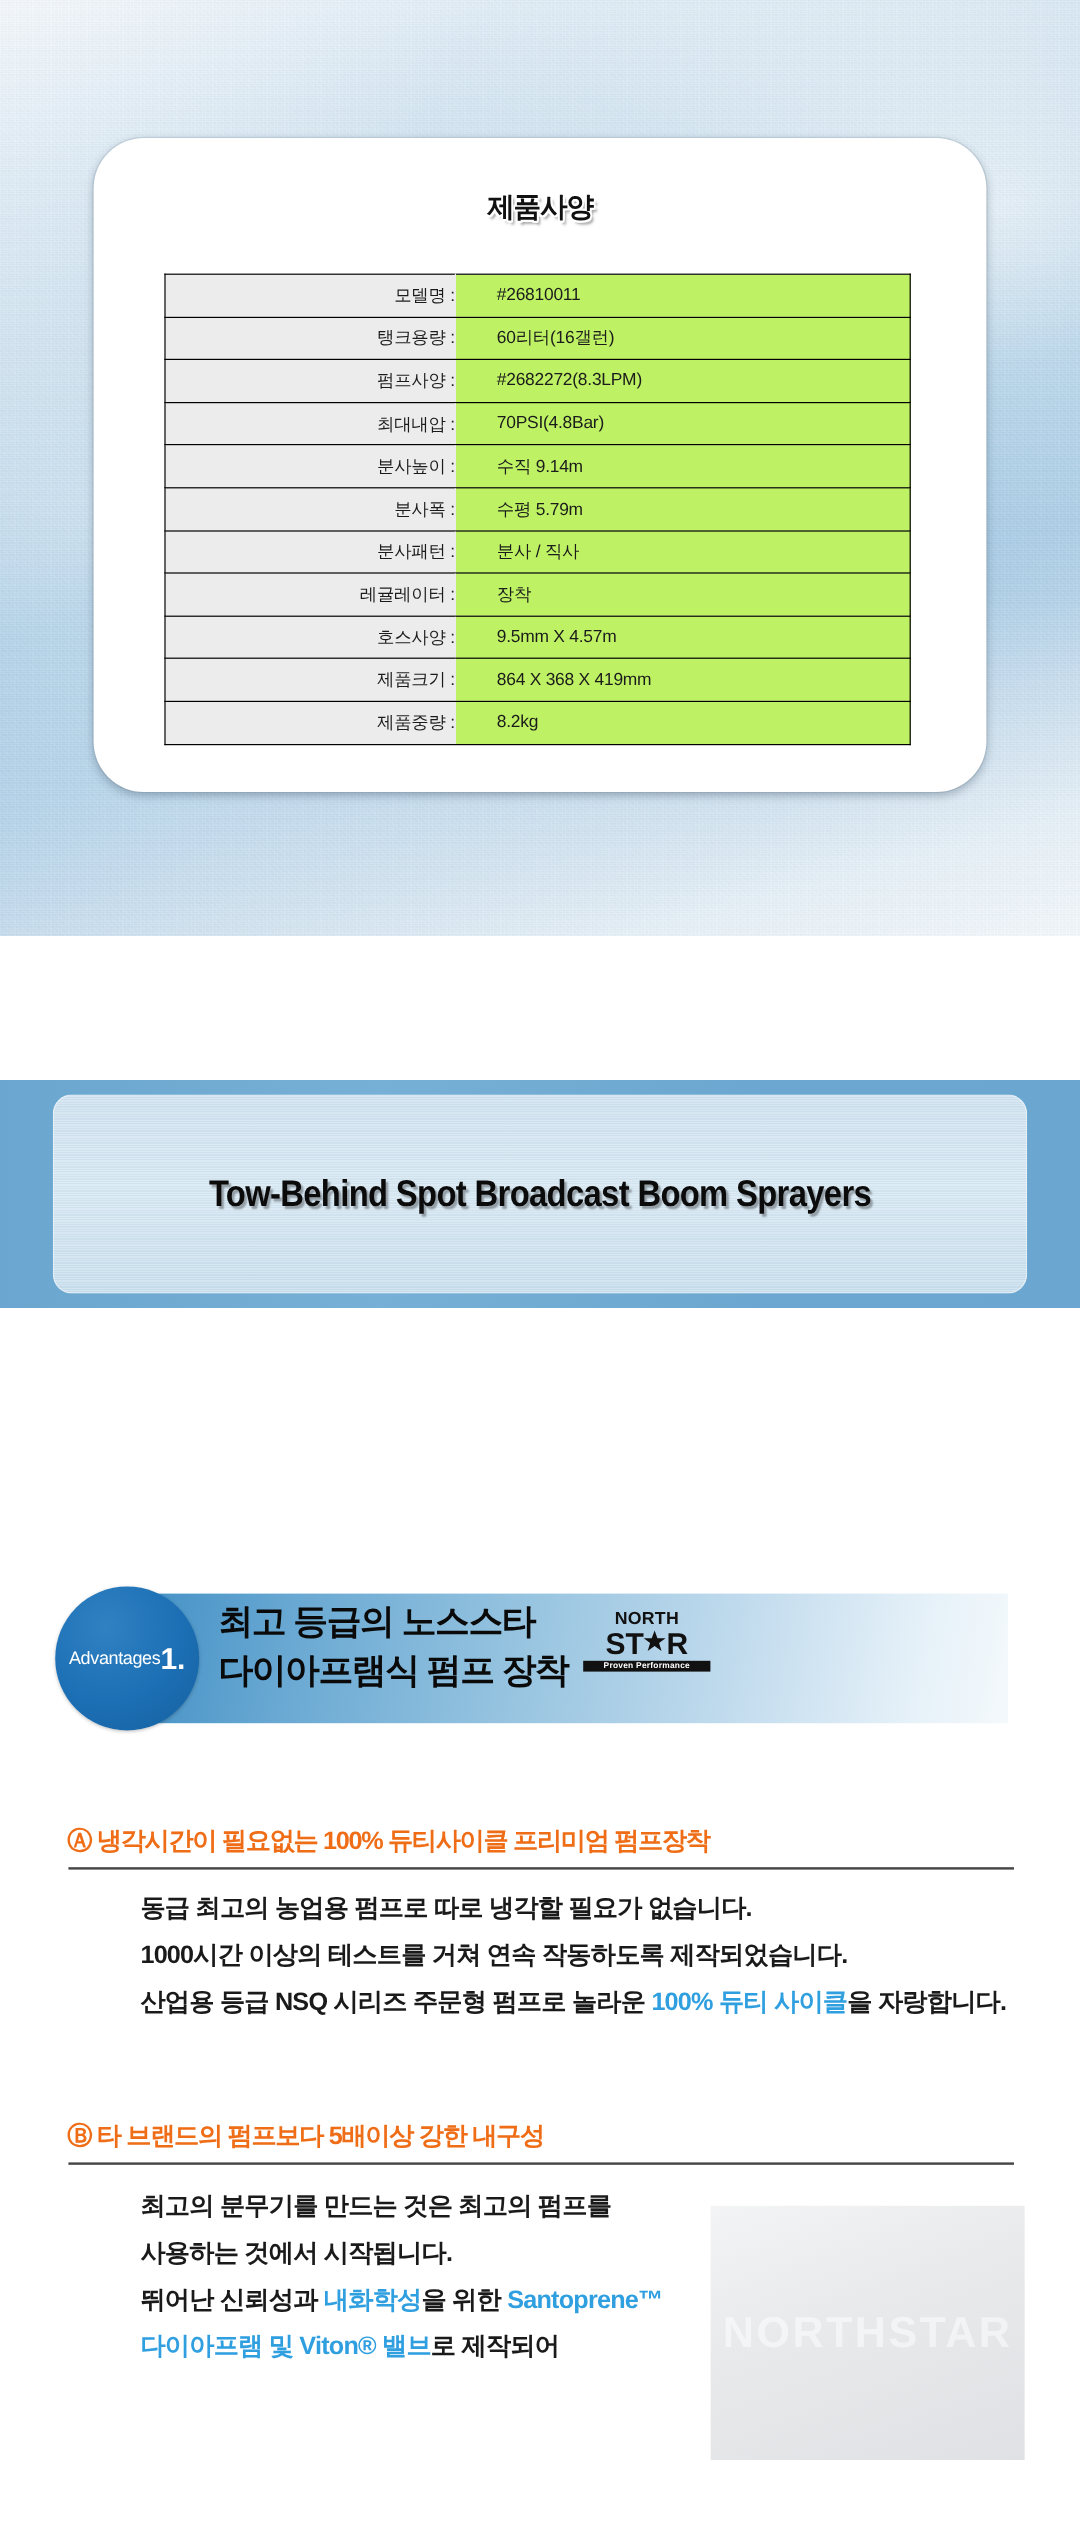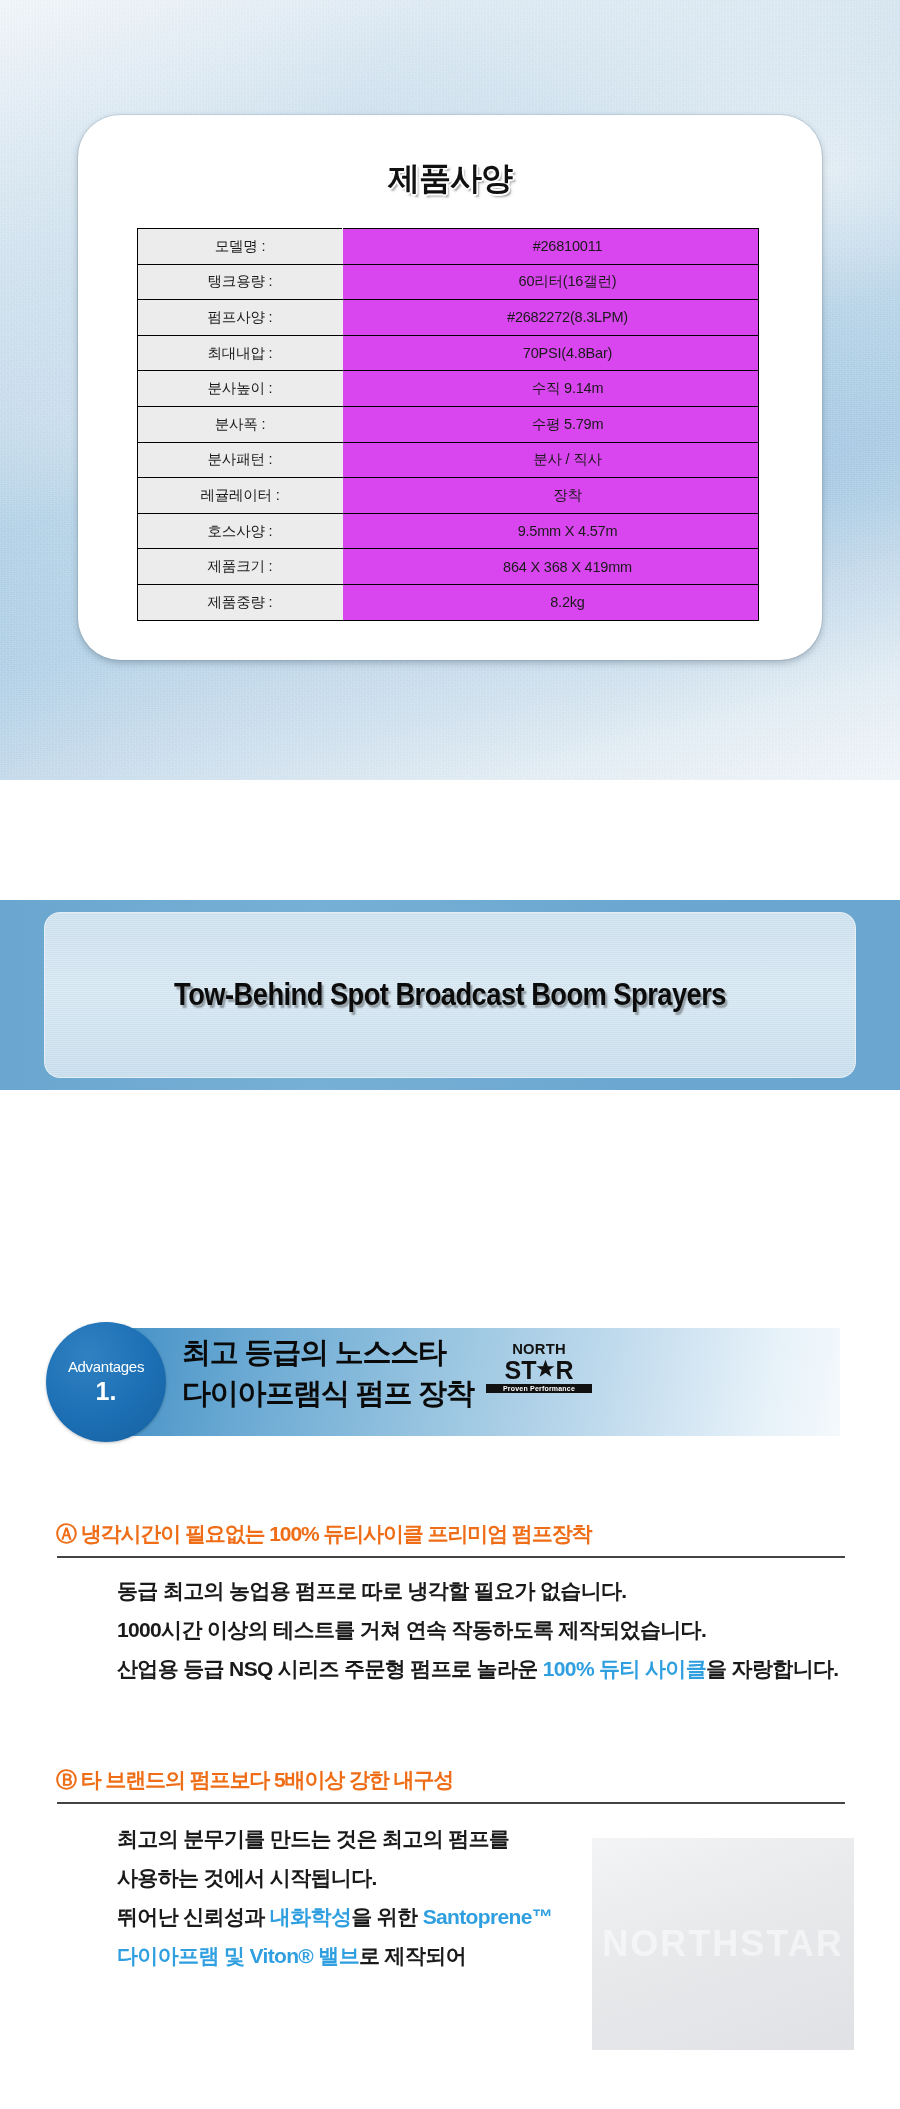--- a/index.html
+++ b/index.html
@@ -51,21 +51,21 @@
     width: 744px; height: 545px;
     background: #ffffff;
     border-radius: 42px;
     box-shadow: 0 3px 7px rgba(40,60,80,0.30), 0 0 0 1px rgba(160,180,195,0.35);
   }
   .spec-title {
     position: absolute;
     left: 0; top: 42px;
     width: 100%;
     text-align: center;
-    font-size: 32px;
+    font-size: 23px;
     font-weight: 900;
     letter-spacing: -1px;
     color: #111111;
     text-shadow:
       -1.4px -1.4px 0 #fff,  1.4px -1.4px 0 #fff,
       -1.4px  1.4px 0 #fff,  1.4px  1.4px 0 #fff,
        0 -1.6px 0 #fff, 0 1.6px 0 #fff,
       -1.6px 0 0 #fff, 1.6px 0 0 #fff,
        2.6px 3.0px 2.2px rgba(80,80,80,0.55);
   }
@@ -80,31 +80,31 @@
   table.spec-table td {
     height: 35.6px;
     font-size: 14.5px;
     color: #1b1b1b;
     border-bottom: 1.4px solid #000000;
     vertical-align: middle;
     letter-spacing: -0.2px;
   }
   table.spec-table tr:last-child td { border-bottom: 1.4px solid #000000; }
   table.spec-table td.k {
-    width: 205px;
+    width: 242px;
     background: #ececec;
-    text-align: center;
+    text-align: right;
     border-left: 1.4px solid #000000;
     border-right: 1.4px solid #ececec;
   }
   table.spec-table td.v {
     padding-left: 34px;
-    background: #d946ef;
+    background: #bef264;
     border-right: 1.4px solid #000000;
-    text-align: center;
+    text-align: left;
   }
   table.spec-table tr:first-child td { border-top: 1.4px solid #000000; }
 
   
   .banner-wrap {
     position: absolute;
     left: 0; top: 900px;
     width: 900px; height: 190px;
     background: linear-gradient(90deg,#6aa6cf 0%, #77b0d6 35%, #6ba7d0 70%, #6aa6cf 100%);
   }
@@ -144,21 +144,21 @@
     width: 740px; height: 108px;
     background: linear-gradient(100deg,#3f8ec4 0%, #6aa9d3 20%, #97c4e0 45%, #c3dcee 70%, #e4f0f8 88%, #f4f9fc 100%);
   }
   .adv-circle {
     position: absolute;
     left: 46px; top: 0px;
     width: 120px; height: 120px;
     border-radius: 50%;
     background: radial-gradient(circle at 35% 28%, #2f81c2 0%, #1c6fb4 55%, #15609f 100%);
     color: #ffffff;
-    display: flex; flex-direction: column;
+    display: flex; 
     align-items: center; justify-content: center;
     box-shadow: 0 1px 3px rgba(0,0,0,.25);
   }
   .adv-circle .w1 { font-size: 15px; font-weight: 500; letter-spacing: -0.3px; }
   .adv-circle .w2 { font-size: 25px; font-weight: 700; margin-top: 2px; }
 
   .adv-title {
     position: absolute;
     left: 182px; top: 10px;
     width: 470px;

